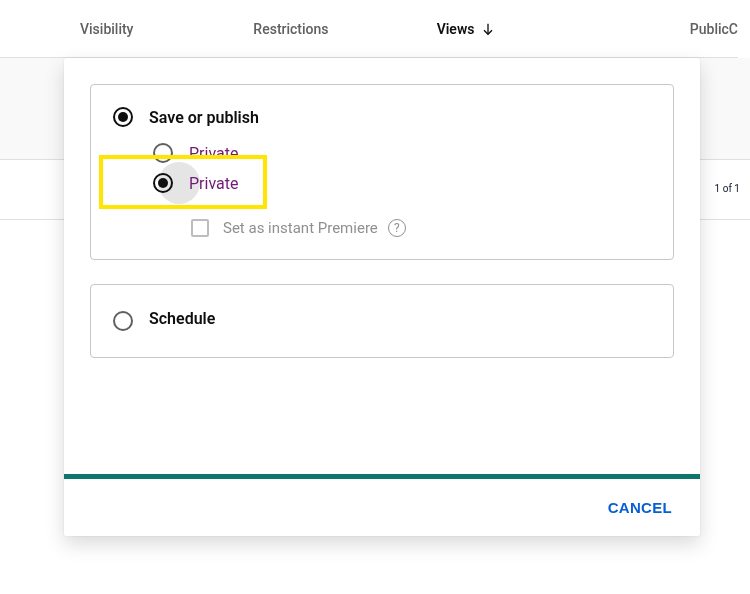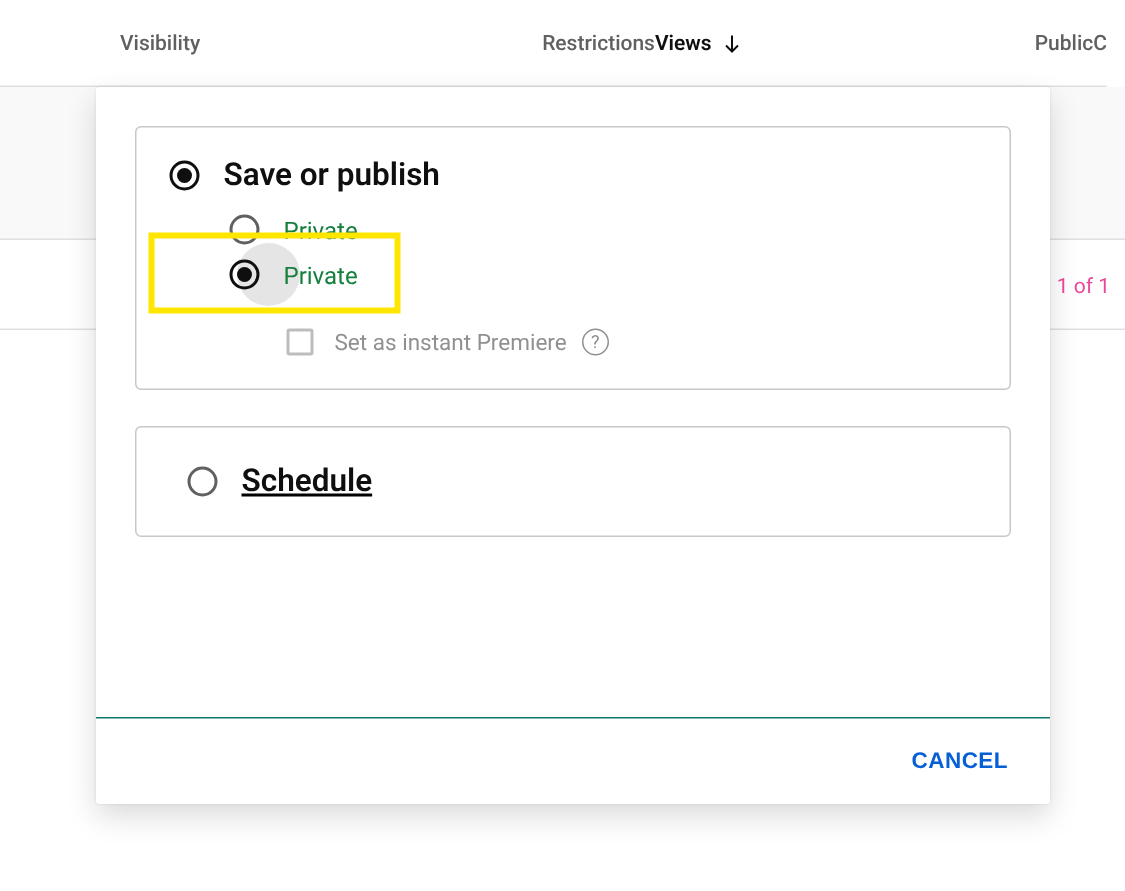--- a/index.html
+++ b/index.html
@@ -24,21 +24,21 @@
     background: #fff;
     z-index: 0;
     padding-left: 80px;
   }
   .col-headers .col {
     color: #606060;
     font-size: 14px;
     font-weight: 500;
   }
   .col-visibility { width: 175px; }
-  .col-restrictions { width: 185px; text-align: right; }
+  .col-restrictions { width: 185px; }
   .col-date { width: 240px; color: #0f0f0f; font-weight: 600; display:flex; align-items:center; }
   .col-views { width: 55px; text-align:right;}
   .col-c { flex: 0 0 auto; }
 
   .sort-arrow {
     margin-left: 6px;
     display: inline-flex;
     align-items: center;
   }
 
@@ -46,22 +46,22 @@
     position: absolute;
     top: 58px; left: 0; right: 0; bottom: 0;
     z-index: 0;
   }
   .stripe1 { position:absolute; top:0; left:0; right:0; height:102px; background:#f9f9f9; border-bottom:1px solid #e0e0e0;}
   .stripe2 { position:absolute; top:102px; left:0; right:0; height:60px; background:#fff; border-bottom:1px solid #e0e0e0;}
   .page-info {
     position: absolute;
     top: 125px;
     right: 10px;
-    font-size: 14px;
-    color: #ec4899;
+    font-size: 10px;
+    color: #0f172a;
   }
 
   
   .modal {
     position: absolute;
     top: 58px;
     left: 64px;
     width: 636px;
     height: 478px;
     background: #fff;
@@ -76,24 +76,22 @@
     padding: 26px 26px 0 26px;
   }
 
   .panel {
     border: 1px solid #c7c7c7;
     border-radius: 4px;
     padding: 20px 20px 22px 20px;
     margin-bottom: 24px;
   }
   .panel-schedule {
-    padding: 24px 32px;
+    padding: 24px 20px;
     display:flex;
-    align-items:center;
-    text-decoration:underline;
   }
 
   .row {
     display: flex;
     align-items: center;
   }
   .row-main { margin-bottom: 12px; }
   .row-sub { padding-left: 40px; margin-top: 6px; margin-bottom: 2px; position:relative;}
   .row-premiere { padding-left: 80px; margin-top: 24px; }
 
@@ -123,27 +121,27 @@
     z-index: -1;
   }
   .row-sub .radio-wrap, .row-main .radio-wrap, .panel-schedule .radio-wrap {
     position: relative;
     width: 24px; height: 24px;
     display:flex; align-items:center; justify-content:center;
     margin-right: 14px;
   }
 
   .label-main {
-    font-size: 21px;
+    font-size: 16px;
     font-weight: 600;
     color: #0f0f0f;
   }
   .label-sub {
     font-size: 16px;
-    color: #15803d;
+    color: #701a75;
   }
   .label-muted {
     font-size: 15px;
     color: #909090;
   }
 
   .checkbox {
     width: 18px; height: 18px;
     border: 2px solid #bdbdbd;
     border-radius: 2px;
@@ -168,21 +166,21 @@
     position: absolute;
     border: 4px solid #ffe600;
     left: -12px;
     top: -16px;
     width: 168px;
     height: 54px;
     pointer-events: none;
   }
 
   .modal-footer {
-    border-top: 1px solid #0f766e;
+    border-top: 5px solid #0f766e;
     padding: 10px 14px;
     display: flex;
     justify-content: flex-end;
     align-items: center;
     gap: 8px;
   }
   .btn {
     font-size: 15px;
     font-weight: 600;
     letter-spacing: 0.3px;

